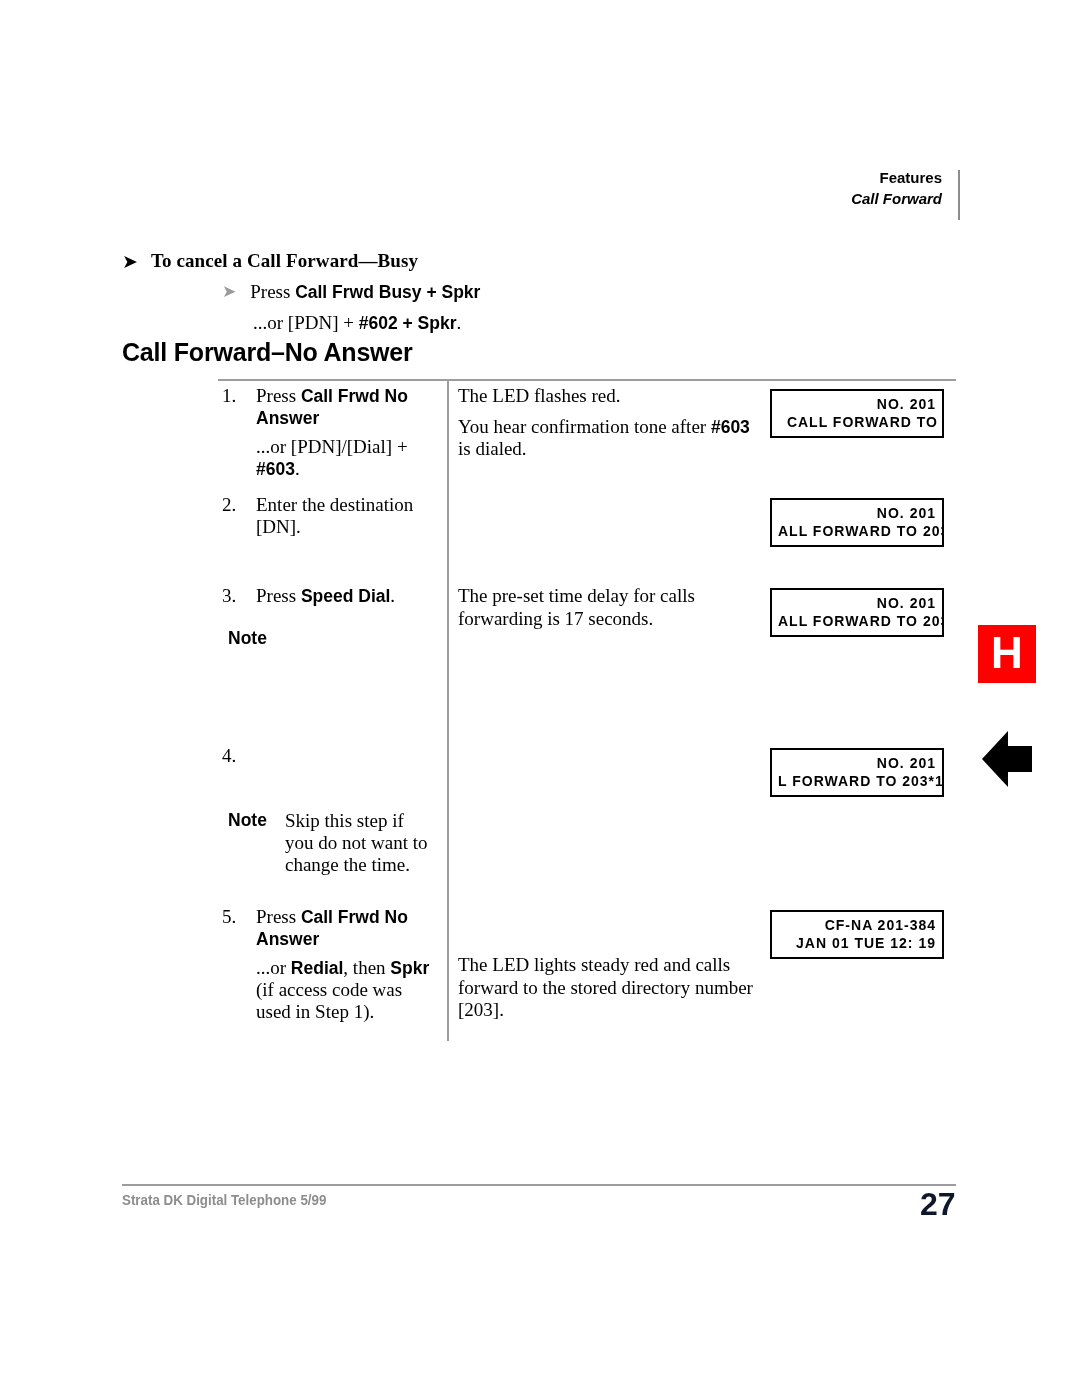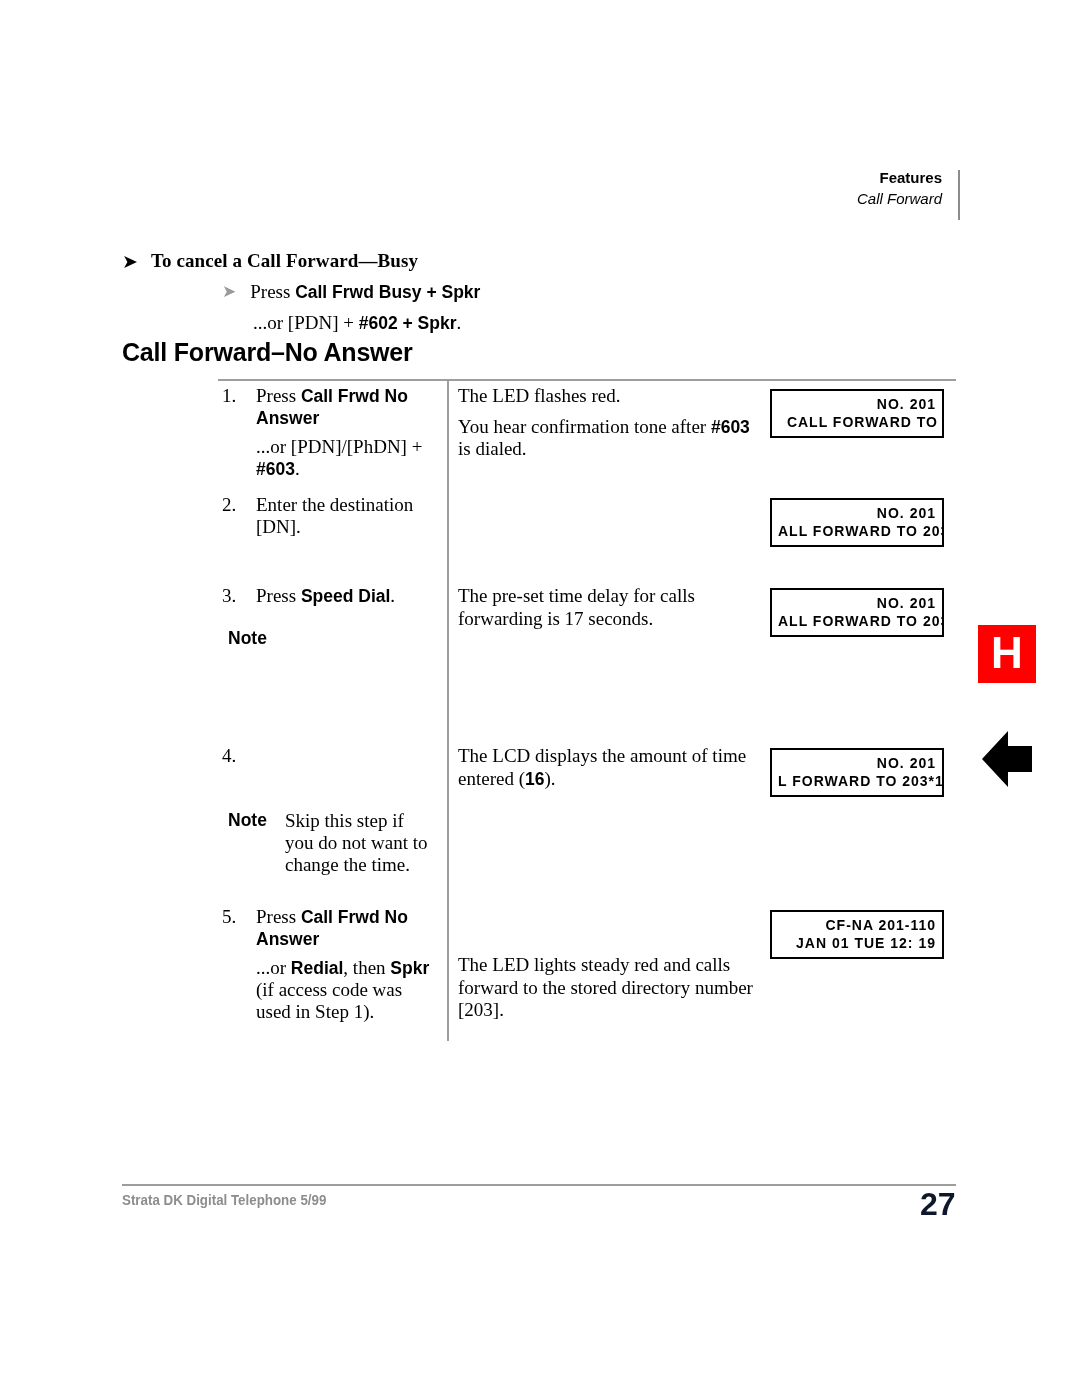--- a/index.html
+++ b/index.html
@@ -23,21 +23,21 @@
     width:2px; height:50px; background:#8c8c8c;
   }
   .header-title {
     font-family:"Liberation Sans", sans-serif;
     font-weight:bold; font-size:15px; color:#000;
     padding-right:18px; line-height:20px;
   }
   .header-sub {
     font-family:"Liberation Sans", sans-serif;
     font-style:italic; font-size:15px; color:#000;
-    padding-right:18px; line-height:22px;
+    padding-right:18px; line-height:22px;font-weight:bold;
   }
 
   
   .bullet-row { position:absolute; display:flex; align-items:flex-start; }
   .arrow-black {
     font-family:"DejaVu Sans", sans-serif;
     font-size:19px; color:#000; line-height:1;
     margin-right:13px; transform:translateY(2px);
   }
   .arrow-gray {
@@ -155,21 +155,21 @@
 
   <div class="body-serif" style="position:absolute; left:253px; top:312px;"><span>...or [PDN] + </span><span class="k">#602</span><span class="k"> + </span><span class="k">Spkr</span><span>.</span></div>
 
   <div class="section-head">Call Forward–No Answer</div>
 
   <div class="table-rule"></div>
   <div class="table-vrule"></div>
 
   <div class="step" style="left:222px; top:385px;">
     <span class="step-num">1.</span>
-    <span class="step-body"><span>Press </span><span class="k">Call Frwd No Answer</span><span class="sub"><span>...or [PDN]/[PhDN] + </span><span class="k">#603</span><span>.</span></span></span>
+    <span class="step-body"><span>Press </span><span class="k">Call Frwd No Answer</span><span class="sub"><span>...or [PDN]/[Dial] + </span><span class="k">#603</span><span>.</span></span></span>
   </div>
 
   <div class="step" style="left:222px; top:494px;">
     <span class="step-num">2.</span>
     <span class="step-body">Enter the destination [DN].</span>
   </div>
 
   <div class="step" style="left:222px; top:585px;">
     <span class="step-num">3.</span>
     <span class="step-body"><span>Press </span><span class="k">Speed Dial</span><span>.</span></span>
@@ -195,23 +195,20 @@
 
   <div class="rcol" style="top:385px;">
     <p>The LED flashes red.</p>
     <p><span>You hear confirmation tone after </span><span class="k">#603</span><span> is dialed.</span></p>
   </div>
 
   <div class="rcol" style="top:585px;">
     <p>The pre-set time delay for calls forwarding is 17 seconds.</p>
   </div>
 
-  <div class="rcol" style="top:745px;">
-    <p><span>The LCD displays the amount of time entered (</span><span class="k">16</span><span>).</span></p>
-  </div>
 
   <div class="rcol" style="top:906px;margin-top:48px;">
     <p>The LED lights steady red and calls forward to the stored directory number [203].</p>
   </div>
 
   <div class="lcd" style="top:389px;">
     <div class="lcd-line">NO. 201</div>
     <div class="lcd-line clip">CALL FORWARD TO</div>
   </div>
 
@@ -224,21 +221,21 @@
     <div class="lcd-line">NO. 201</div>
     <div class="lcd-line clip">ALL FORWARD TO 203*</div>
   </div>
 
   <div class="lcd" style="top:748px;">
     <div class="lcd-line">NO. 201</div>
     <div class="lcd-line clip">L FORWARD TO 203*16</div>
   </div>
 
   <div class="lcd" style="top:910px;">
-    <div class="lcd-line">CF-NA 201-110</div>
+    <div class="lcd-line">CF-NA 201-384</div>
     <div class="lcd-line">JAN 01 TUE 12: 19</div>
   </div>
 
   <div class="tab-h" id="tab-h" style="background: rgb(255, 0, 0);">
     <span class="tab-h-letter">H</span>
   </div>
   <div class="tab-arrow">
     <svg width="50" height="62" viewBox="0 0 50 62" xmlns="http://www.w3.org/2000/svg">
       <polygon id="tab-arrow-poly" points="0,31 26,3 26,18 50,18 50,44 26,44 26,59" fill="#000000"></polygon>
     </svg>

